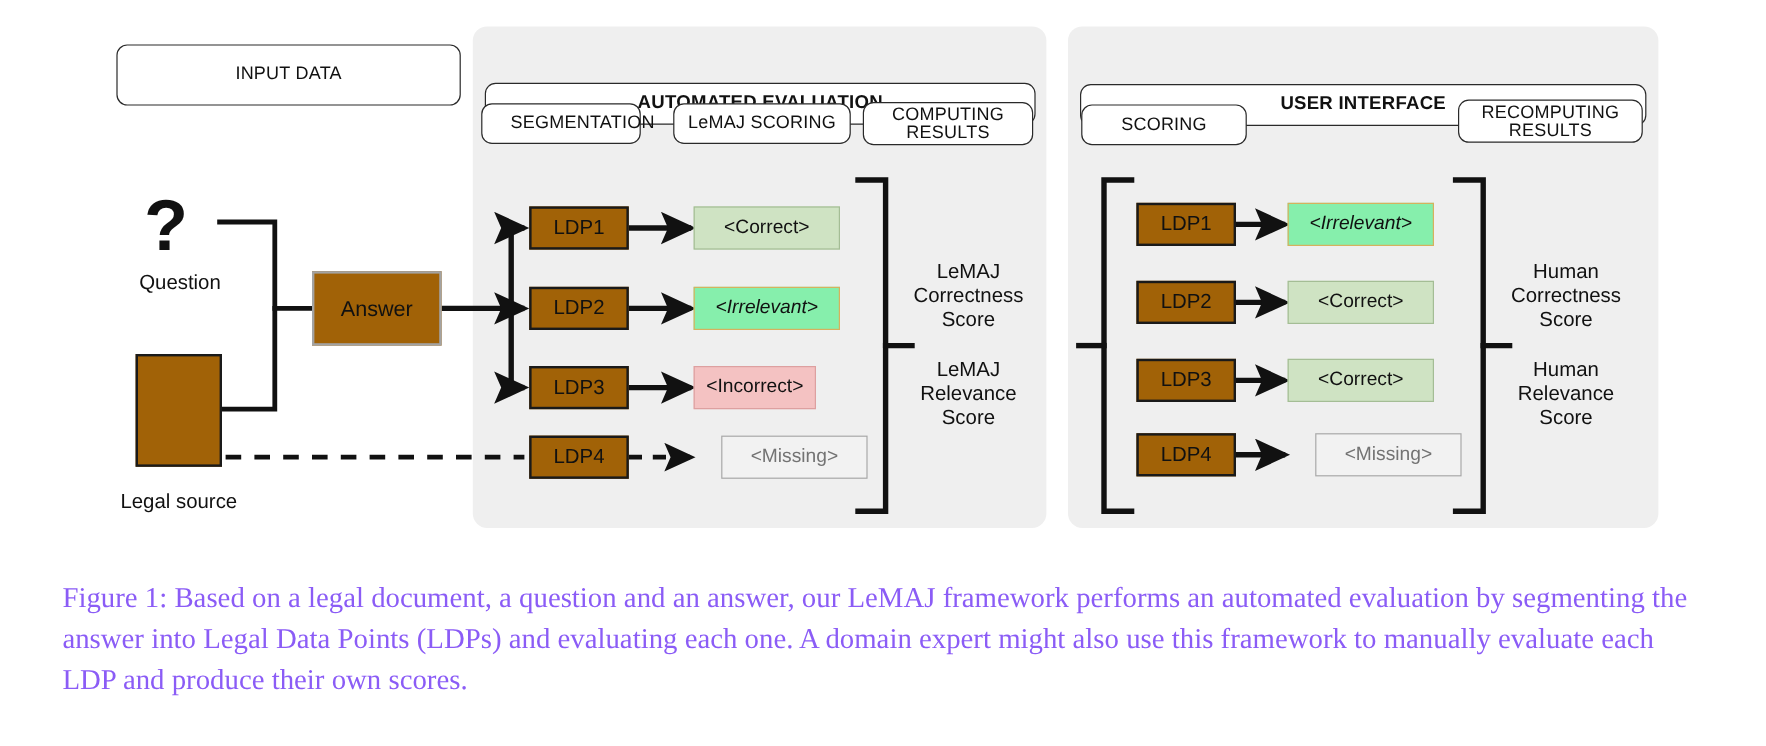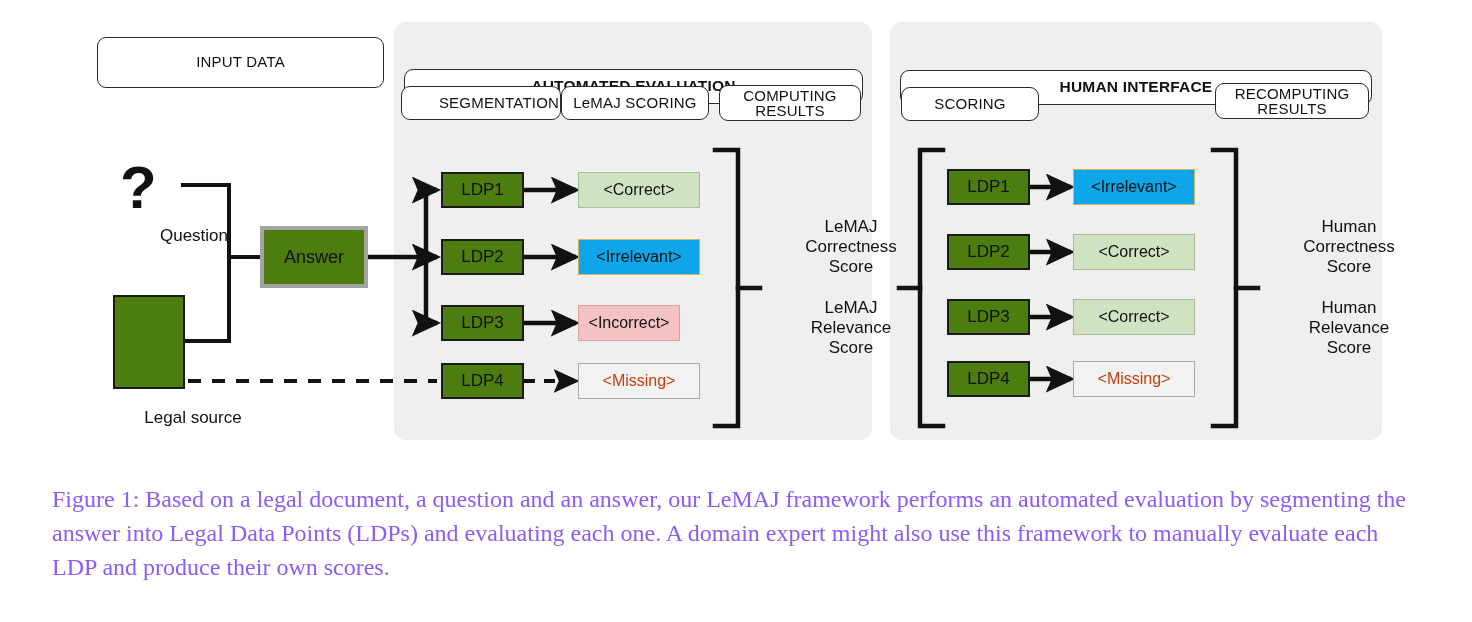--- a/index.html
+++ b/index.html
@@ -33,49 +33,48 @@
     text-align:center;
     line-height:1.08;
     font-size:15px;
     letter-spacing:.2px;
   }
   .hdr.major{font-weight:bold;font-size:15.5px;margin-top:32px;}
 
   
   .box{
     position:absolute;
-    background:#4d7c0f;
+    background:#a16207;
     border:2px solid #1a1a1a;
     box-sizing:border-box;
     display:flex;align-items:center;justify-content:center;
     font-size:17px;
   }
-  .box.soft{border:4px solid #a3a3a3;font-size:18px;}
+  .box.soft{border:2px solid #a3a3a3;font-size:18px;}
 
   
   .chip{
     position:absolute;
     box-sizing:border-box;
     display:flex;align-items:center;justify-content:center;
     font-size:16px;
     border-width:1.5px;border-style:solid;
   }
   .chip.correct{background:#cfe3c3;border-color:#a4bd95;}
-  .chip.irrelevant{background:#0ea5e9;border-color:#d6b15e;}
+  .chip.irrelevant{background:#86efac;border-color:#d6b15e;font-style:italic;}
   .chip.incorrect{background:#f4c2c2;border-color:#dda0a0;}
-  .chip.missing{background:#f2f2f2;border-color:#a8a8a8;color:#c2410c;}
+  .chip.missing{background:#f2f2f2;border-color:#a8a8a8;color:#737373;margin-left:23px;}
 
   
   .lbl{
     position:absolute;
     font-size:17px;
     text-align:center;
     line-height:1.18;
     white-space:pre-line;
-    margin-left:44px;
   }
 
   
   #question-mark{
     position:absolute;left:120px;top:158px;
     font-size:60px;font-weight:bold;line-height:1;
     font-family:"Liberation Sans", sans-serif;
   }
 
   
@@ -162,23 +161,23 @@
       <path d="M122,333 L177,333"></path>
       <path d="M122,354 L177,354"></path>
       <path d="M122,375 L177,375"></path>
     </g>
   </svg>
 
   <div class="hdr" id="h-input" style="left:97px;top:37px;width:287px;height:51px;">INPUT DATA</div>
 
   <div class="hdr major" style="left:404px;top:37px;width:459px;height:35px;">AUTOMATED EVALUATION</div>
 
-  <div class="hdr major" style="left:900px;top:38px;width:472px;height:35px;">HUMAN INTERFACE</div>
-
-  <div class="hdr" style="left:401px;top:86px;width:160px;height:34px;padding-left:36px;">SEGMENTATION</div>
+  <div class="hdr major" style="left:900px;top:38px;width:472px;height:35px;">USER INTERFACE</div>
+
+  <div class="hdr" style="left:401px;top:86px;width:133px;height:34px;padding-left:36px;">SEGMENTATION</div>
   <div class="hdr" style="left:561px;top:86px;width:148px;height:34px;">LeMAJ SCORING</div>
   <div class="hdr" style="left:719px;top:85px;width:142px;height:36px;line-height:1.02;">COMPUTING RESULTS</div>
 
   <div class="hdr" style="left:901px;top:87px;width:138px;height:34px;">SCORING</div>
   <div class="hdr" style="left:1215px;top:83px;width:154px;height:36px;line-height:1.02;">RECOMPUTING RESULTS</div>
 
   <div id="question-mark">?</div>
   <div class="lbl" style="left:100px;top:226px;width:100px;">Question</div>
 
   <div class="box" style="left:113px;top:295px;width:72px;height:94px;"></div>

